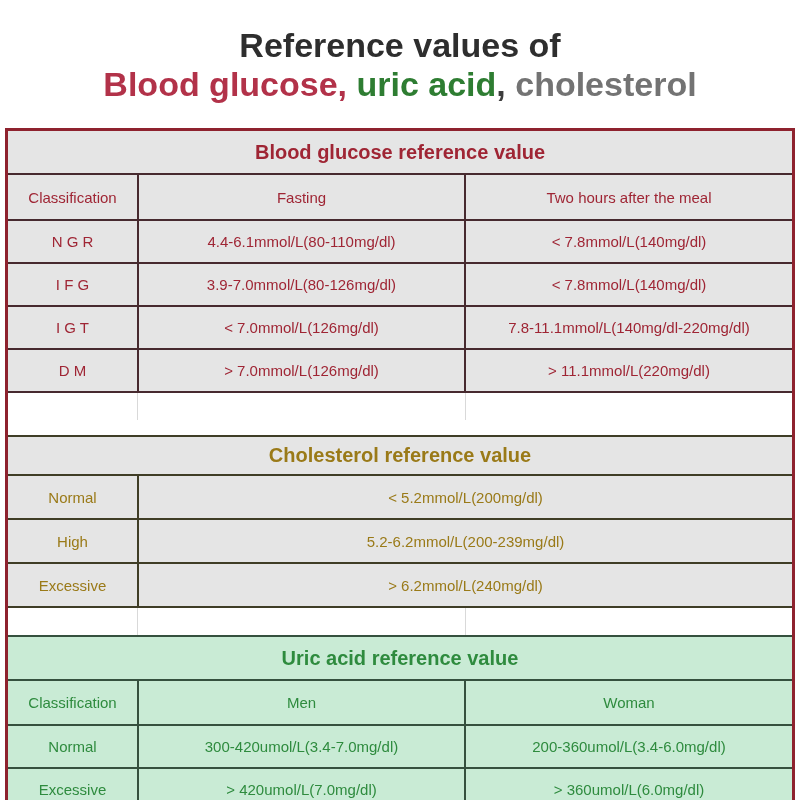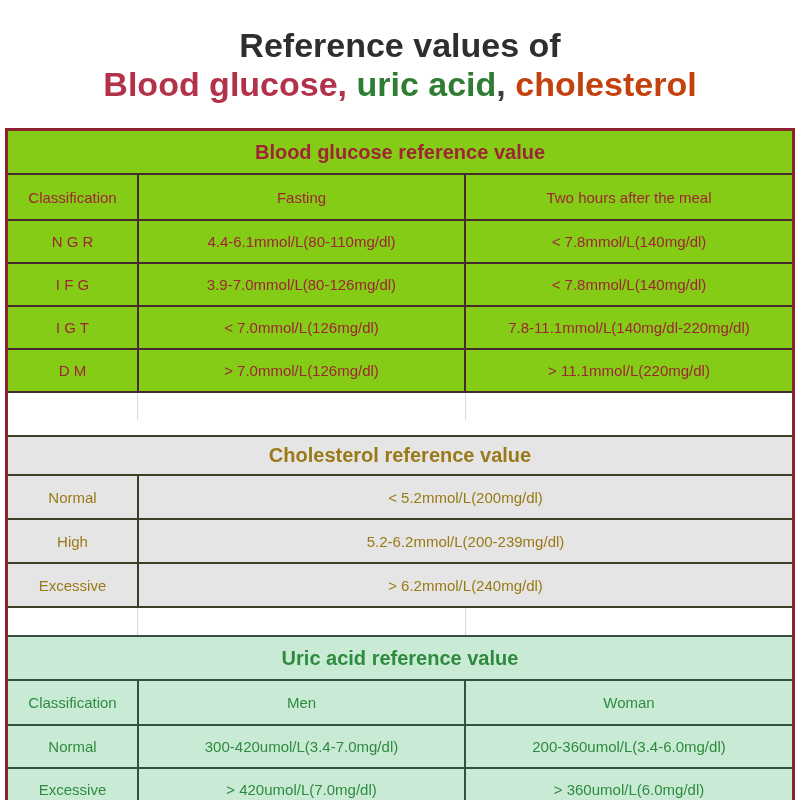--- a/index.html
+++ b/index.html
@@ -14,21 +14,21 @@
     padding-top: 26px;
     font-weight: bold;
     font-size: 34px;
     line-height: 39px;
     letter-spacing: 0px;
   }
   .title-line1 { color: #2e2e2e; }
   .t-crimson { color: #b23249; }
   .t-green   { color: #2e7d32; }
   .t-dark    { color: #3d3d3d; }
-  .t-gold    { color: #c2410c; }
+  .t-gold    { color: #737373; }
 
   .board {
     margin: 24px 5px 0 5px;
     border: 3px solid #8e222e;
     background: #ffffff;
   }
 
   table {
     border-collapse: collapse;
     width: 100%;
@@ -42,21 +42,21 @@
     overflow: hidden;
     white-space: nowrap;
   }
   .caption {
     font-weight: bold;
     font-size: 20px;
   }
   col.c1 { width: 130px; }
 
   
-  .pink { background: #84cc16; color: #9f2534; }
+  .pink { background: #e5e5e5; color: #9f2534; }
   .pink td { border: 2px solid #472a2f; height: 41px; }
   .pink tr:first-child td { border-top: none; }
   .pink td:first-child { border-left: none; }
   .pink td:last-child { border-right: none; }
   .pink .caption-row td { height: 42px; }
   .pink .header-row td { height: 44px; }
 
   
   .yellow { background: #e5e5e5; color: #9a7a18; margin-top: 15px; }
   .yellow td { border: 2px solid #3f3d26; height: 42px; }

